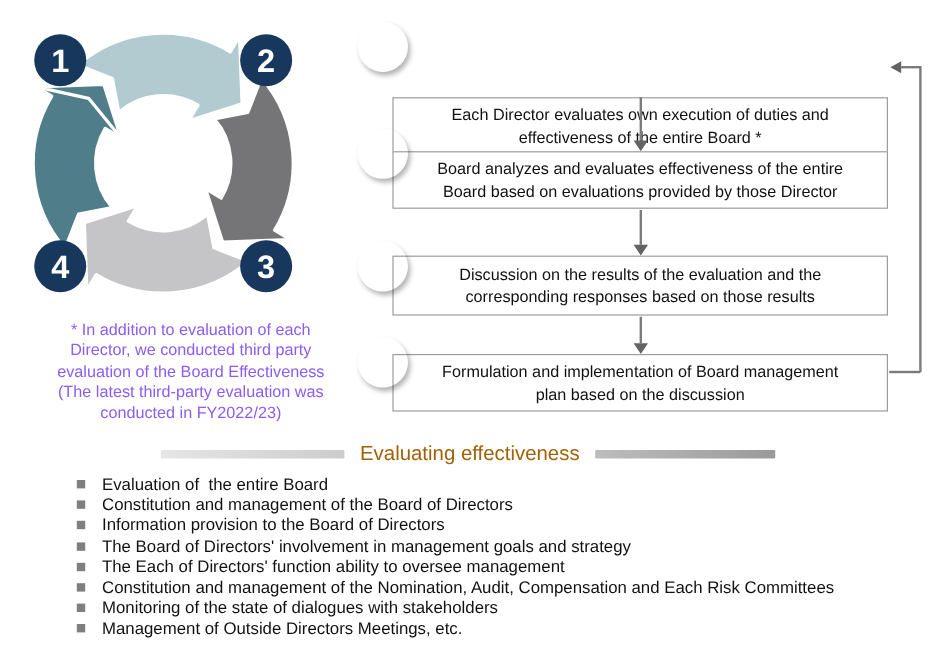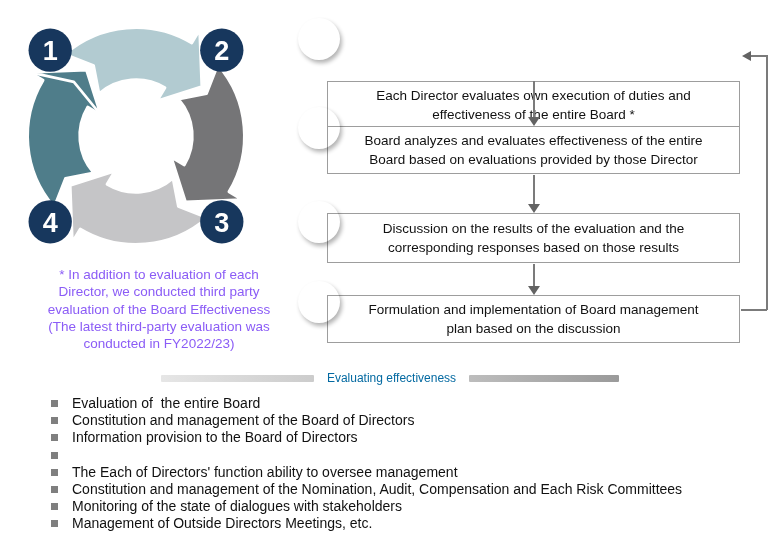--- a/index.html
+++ b/index.html
@@ -44,23 +44,23 @@
     font-size:13.5px;line-height:17.3px;white-space:pre-line;color:#8b5cf6;text-align:center;
   }
   
   #section-header{
     position:absolute;left:0;top:366px;width:780px;height:24px;
     display:flex;align-items:center;justify-content:center;
   }
   .hdr-bar{height:7px;border-radius:1px;}
   #hdr-bar-left{width:153px;margin-right:13px;background:linear-gradient(to right,#e6e6e6,#cccccc);}
   #hdr-bar-right{width:150px;margin-left:13px;background:linear-gradient(to right,#bdbdbd,#9a9a9a);}
-  #section-title{font-size:12px;color:#0369a1;}
+  #section-title{font-size:17px;color:#a16207;}
   
-  #eval-list{position:absolute;left:51px;top:395px;}
+  #eval-list{position:absolute;left:64px;top:395px;}
   .li-row{display:flex;align-items:flex-start;height:17.2px;}
   .li-sq{
     flex:0 0 auto;width:7px;height:7px;background:#7f7f7f;margin:5px 14px 0 0;
   }
   .li-text{font-size:14px;line-height:17.2px;white-space:pre-wrap;color:#111;}
 </style>
 </head>
 <body>
 
 <div id="stage">
@@ -139,20 +139,21 @@
     <div class="li-row">
       <span class="li-sq"></span>
       <span class="li-text">Constitution and management of the Board of Directors</span>
     </div>
     <div class="li-row">
       <span class="li-sq"></span>
       <span class="li-text">Information provision to the Board of Directors</span>
     </div>
     <div class="li-row">
       <span class="li-sq"></span>
+      <span class="li-text">The Board of Directors' involvement in management goals and strategy</span>
     </div>
     <div class="li-row">
       <span class="li-sq"></span>
       <span class="li-text">The Each of Directors' function ability to oversee management</span>
     </div>
     <div class="li-row">
       <span class="li-sq"></span>
       <span class="li-text">Constitution and management of the Nomination, Audit, Compensation and Each Risk Committees</span>
     </div>
     <div class="li-row">

